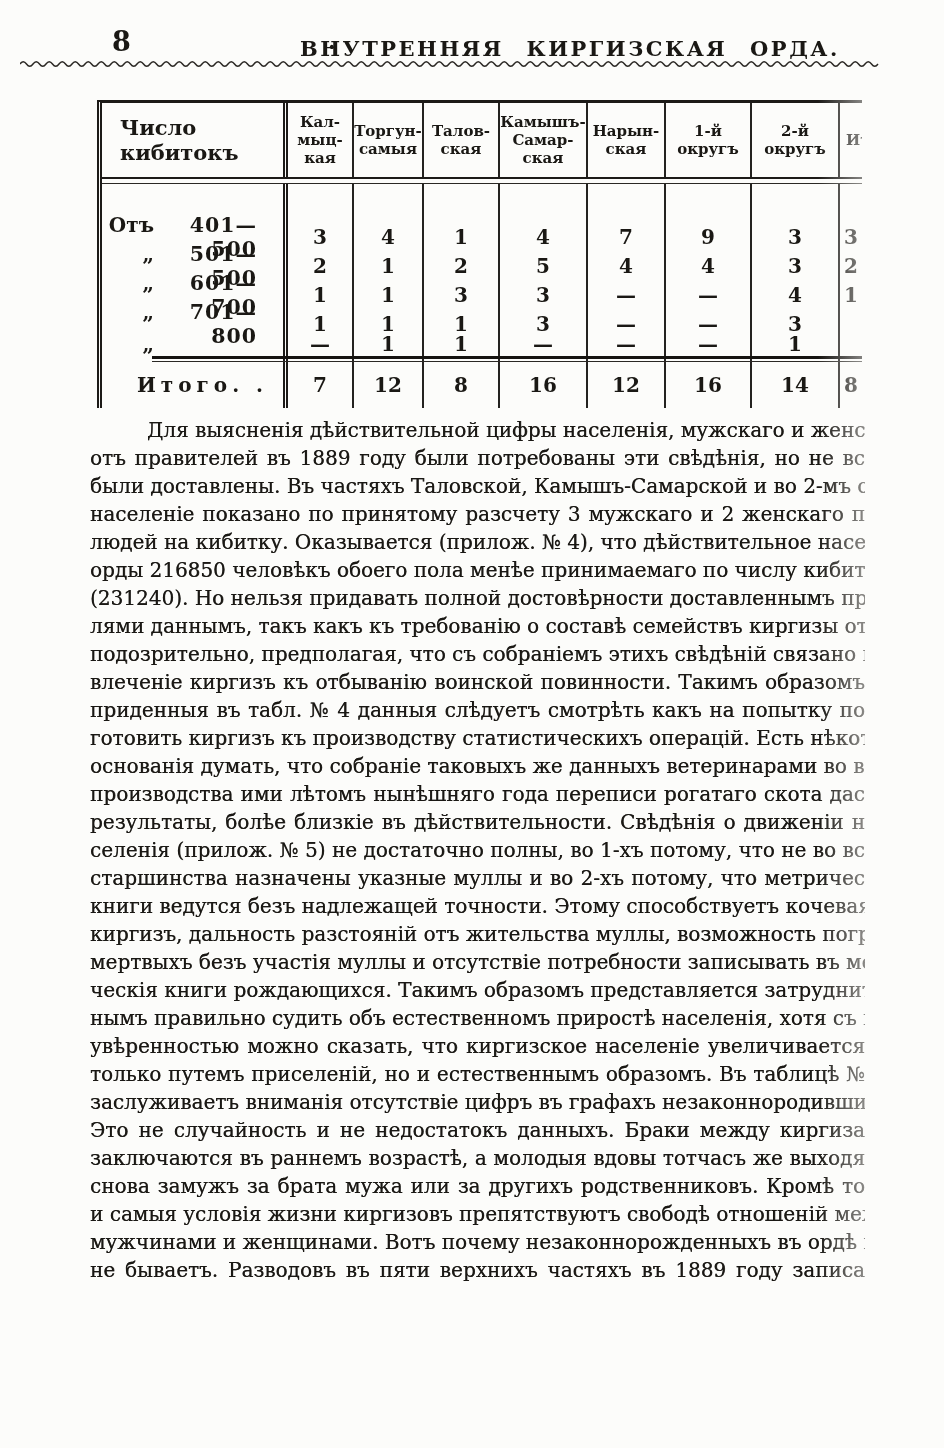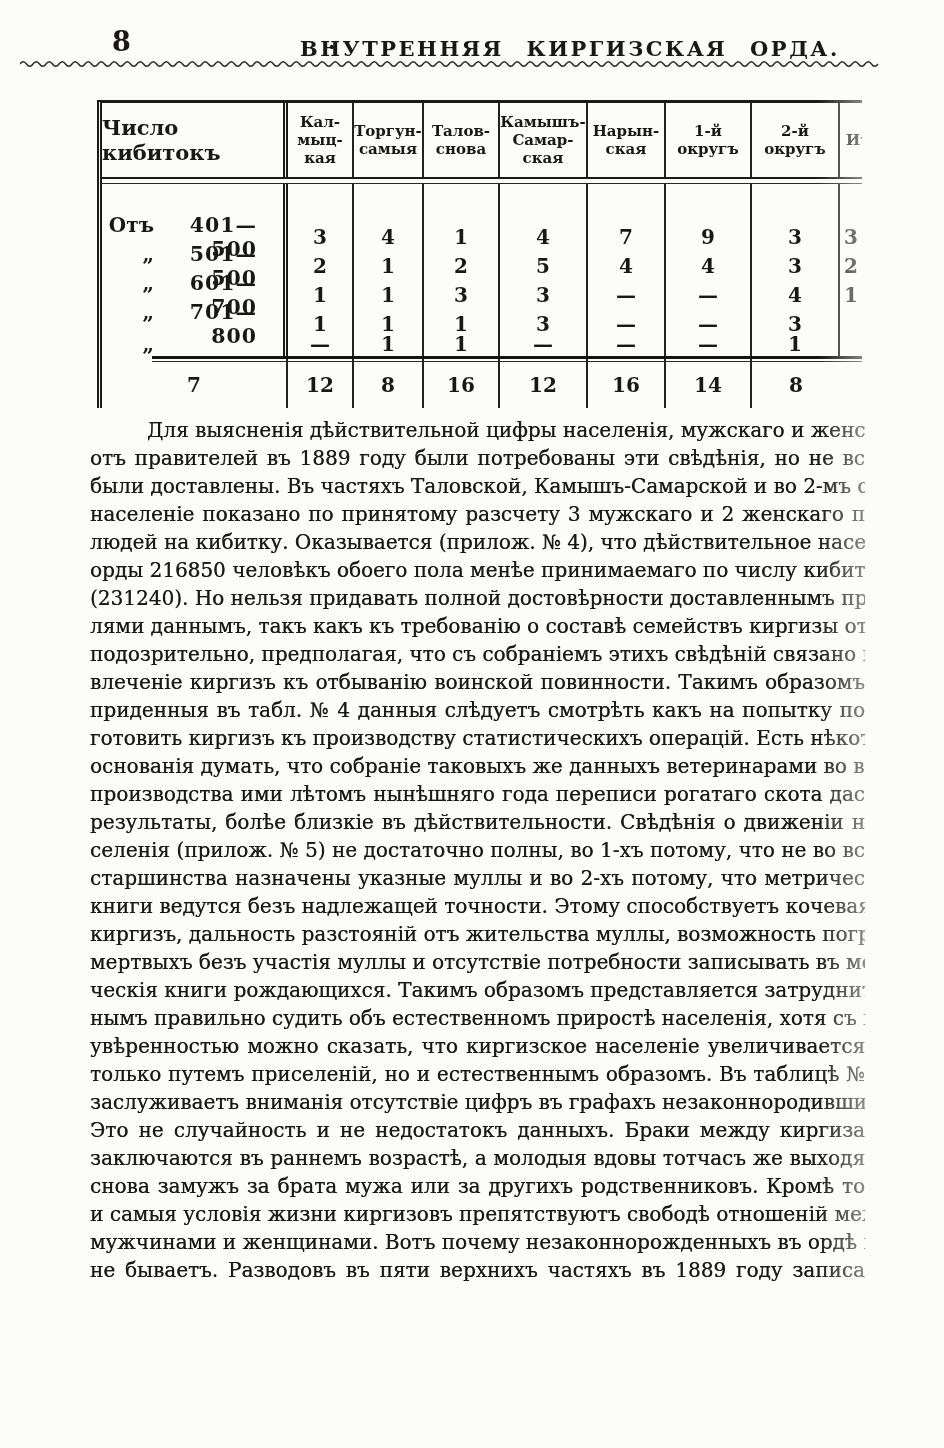--- a/index.html
+++ b/index.html
@@ -33,21 +33,21 @@
     display:flex; align-items:center; justify-content:center;
     font-weight:bold;
   }
   .cell.last { border-right:none; }
   .cell.c0 { border-right:5px double #1c1a17; }
   .hrow { height:74px; }
   .hrow .colhead {
     white-space:pre-line; text-align:center;
     font-size:15px; line-height:1.22;
   }
-  .hrow .c0 { justify-content:flex-start; font-size:21px; }
+  .hrow .c0 { justify-content:flex-start; padding-left:18px; font-size:21px; }
   .hrow .last { justify-content:flex-start; padding-left:6px; }
   .dblrule { height:7px; border-top:2.5px solid #1c1a17; border-bottom:1.5px solid #2a2824; }
   .sprow { height:29px; }
   .drow { height:29px; font-size:20px; }
   .drow .c0 { justify-content:flex-start; }
   .rlabel { display:flex; width:100%; align-items:baseline; }
   .rprefix { width:52px; text-align:right; font-size:20px; }
   .rrange { flex:1; text-align:right; padding-right:26px; font-size:20.5px; letter-spacing:1px; }
   .heavyrule {
     position:absolute; left:50px; right:0; top:253px; height:6px;
@@ -89,21 +89,21 @@
 <div class="stat-table">
 
   <div class="trow hrow">
     <div class="cell c0">Число кибитокъ</div>
     <div class="cell colhead">Кал-
 мыц-
 кая</div>
     <div class="cell colhead">Торгун-
 самыя</div>
     <div class="cell colhead">Талов-
-снова</div>
+ская</div>
     <div class="cell colhead">Камышъ-
 Самар-
 ская</div>
     <div class="cell colhead">Нарын-
 ская</div>
     <div class="cell colhead">1-й
 округъ</div>
     <div class="cell colhead">2-й
 округъ</div>
     <div class="cell colhead last">Ито</div>
@@ -203,20 +203,21 @@
     <div class="cell">—</div>
     <div class="cell">—</div>
     <div class="cell">—</div>
     <div class="cell">1</div>
     <div class="cell last"></div>
   </div>
 
   <div class="heavyrule"></div>
 
   <div class="trow totrow">
+    <div class="cell c0">Итого. .</div>
     <div class="cell">7</div>
     <div class="cell">12</div>
     <div class="cell">8</div>
     <div class="cell">16</div>
     <div class="cell">12</div>
     <div class="cell">16</div>
     <div class="cell">14</div>
     <div class="cell last">8</div>
   </div>
 </div>

